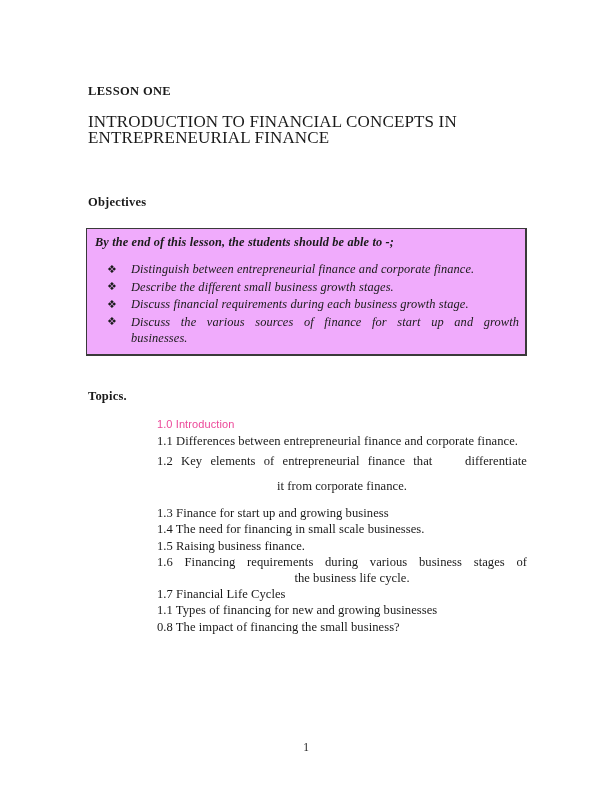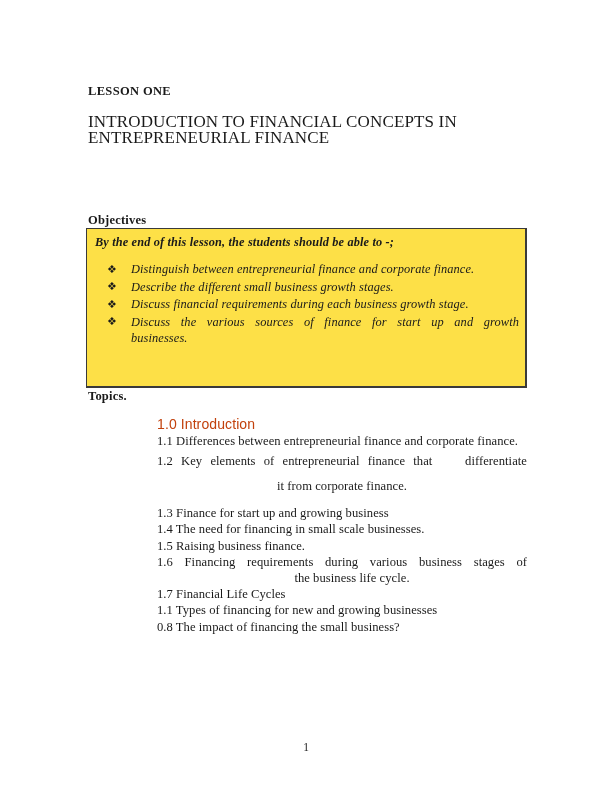--- a/index.html
+++ b/index.html
@@ -47,35 +47,34 @@
   }
   .doc-title .l2 { display: block; }
 
   .objectives-label {
     position: absolute;
     left: 88px;
     top: 195px;
     font-size: 12.5px;
     font-weight: bold;
     letter-spacing: 0.2px;
-    margin-top: 18px;
   }
 
   
   .objectives-box {
     position: absolute;
     left: 86px;
     top: 228px;
     width: 441px;
-    height: 160px;
+    height: 128px;
     border: 1px solid #3a3a3a;
     border-right-width: 2px;
     border-bottom-width: 2px;
     box-sizing: border-box;
-    background: #fde047;
+    background: #f0abfc;
   }
 
   .box-heading {
     position: absolute;
     left: 8px;
     top: 6px;
     font-size: 12.3px;
     font-weight: bold;
     font-style: italic;
     letter-spacing: 0.15px;
@@ -131,24 +130,24 @@
 
   .topics-block {
     position: absolute;
     left: 157px;
     top: 415px;
     width: 370px;
   }
 
   .topic-intro {
     font-family: "Liberation Sans", "DejaVu Sans", sans-serif;
-    font-size: 14px;
+    font-size: 11px;
     line-height: 18px;
     letter-spacing: 0.1px;
-    color: #c2410c;
+    color: #ec4899;
   }
 
   .topic-line {
     font-size: 12.6px;
     line-height: 16.2px;
     letter-spacing: 0.05px;
   }
 
   .topic-hang {
     padding-left: 21px;

